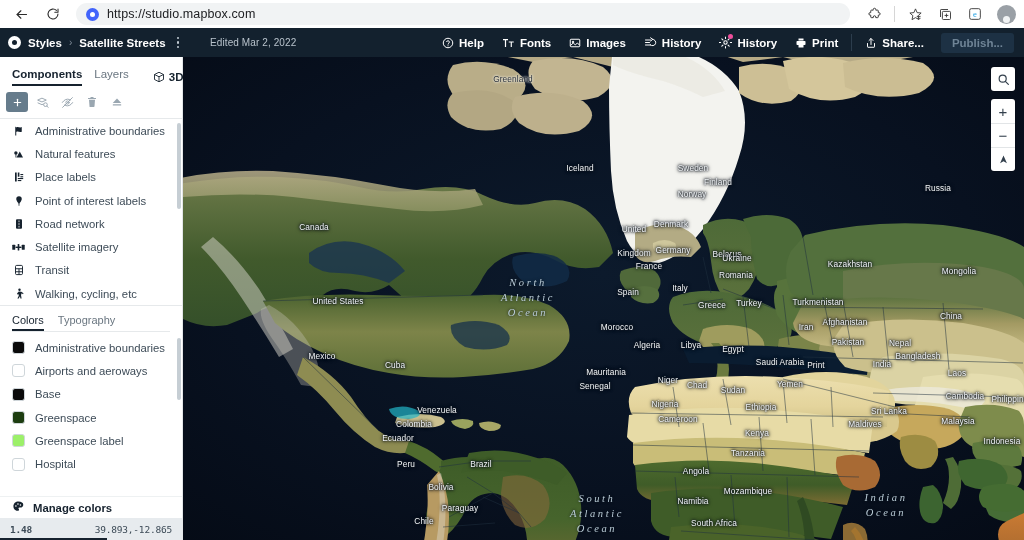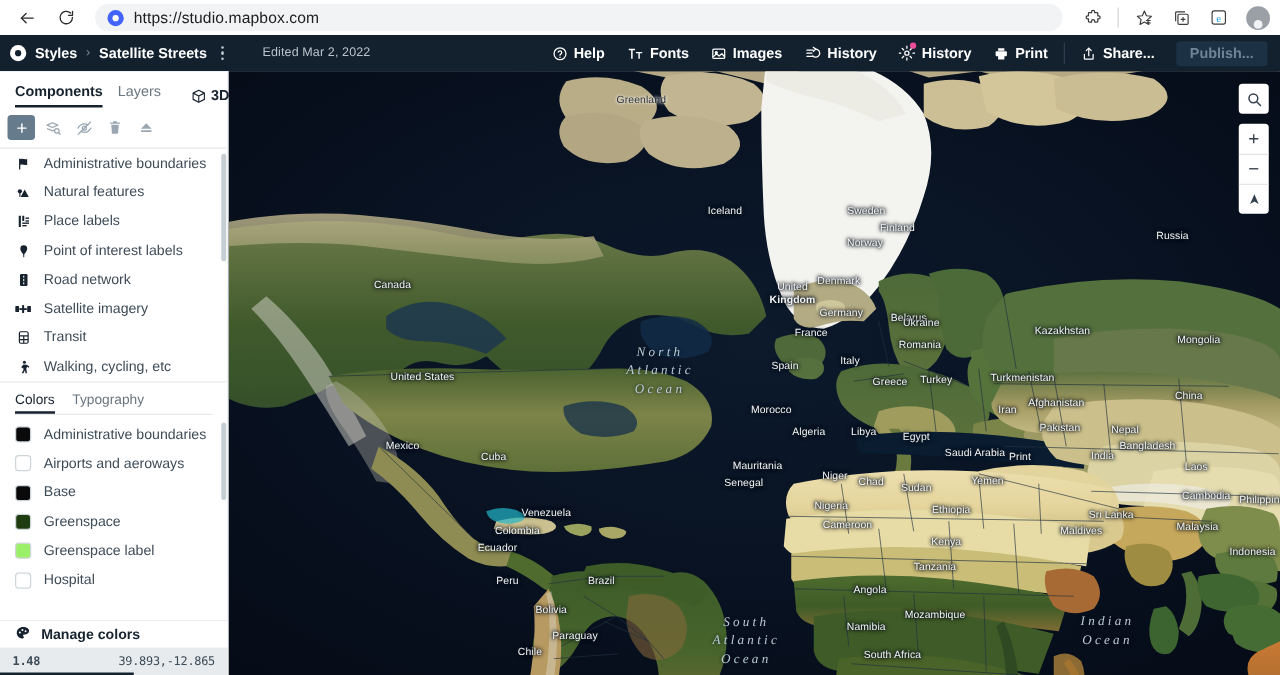--- a/index.html
+++ b/index.html
@@ -704,21 +704,21 @@
         <div class="lbl" style="left: 258px; top: 430px;">Bolivia</div>
         <div class="lbl" style="left: 298px; top: 407px;">Brazil</div>
         <div class="lbl" style="left: 277px; top: 451px;">Paraguay</div>
         <div class="lbl" style="left: 241px; top: 464px;">Chile</div>
         <div class="lbl" style="left: 397px; top: 111px;">Iceland</div>
         <div class="lbl" style="left: 510px; top: 111px;">Sweden</div>
         <div class="lbl" style="left: 535px; top: 125px;">Finland</div>
         <div class="lbl" style="left: 509px; top: 137px;">Norway</div>
         <div class="lbl" style="left: 488px; top: 167px;">Denmark</div>
         <div class="lbl" style="left: 451px; top: 172px;">United</div>
-        <div class="lbl" style="left: 451px; top: 182px; font-weight: bold;">Kingdom</div>
+        <div class="lbl" style="left: 451px; top: 196px;">Kingdom</div>
         <div class="lbl" style="left: 544px; top: 181px; margin-top: 16px;">Belarus</div>
         <div class="lbl" style="left: 490px; top: 193px;">Germany</div>
         <div class="lbl" style="left: 554px; top: 201px;">Ukraine</div>
         <div class="lbl" style="left: 466px; top: 209px;">France</div>
         <div class="lbl" style="left: 535px; top: 218px; padding-left: 36px;">Romania</div>
         <div class="lbl" style="left: 497px; top: 231px;">Italy</div>
         <div class="lbl" style="left: 445px; top: 235px;">Spain</div>
         <div class="lbl" style="left: 529px; top: 248px;">Greece</div>
         <div class="lbl" style="left: 566px; top: 246px;">Turkey</div>
         <div class="lbl" style="left: 755px; top: 131px;">Russia</div>

